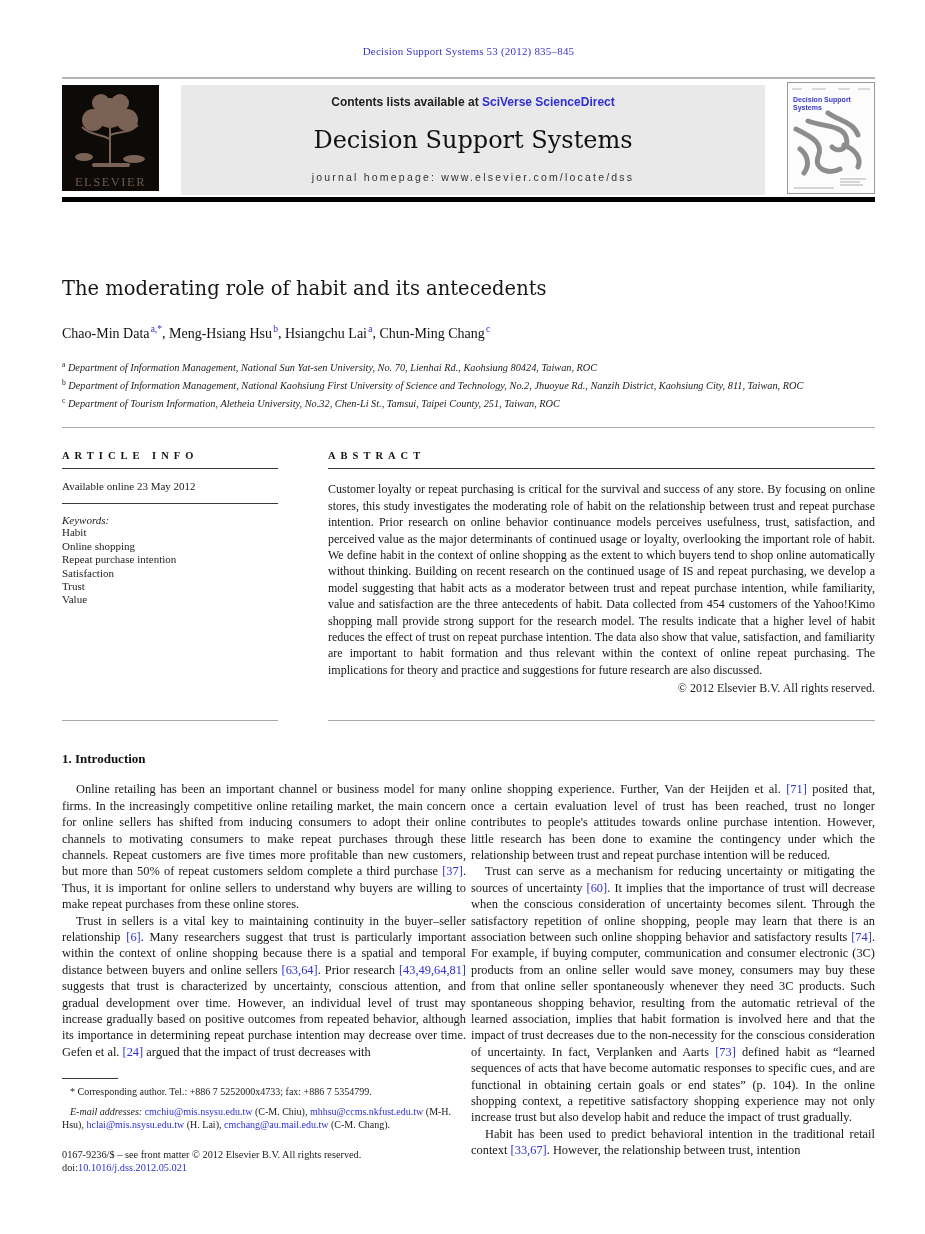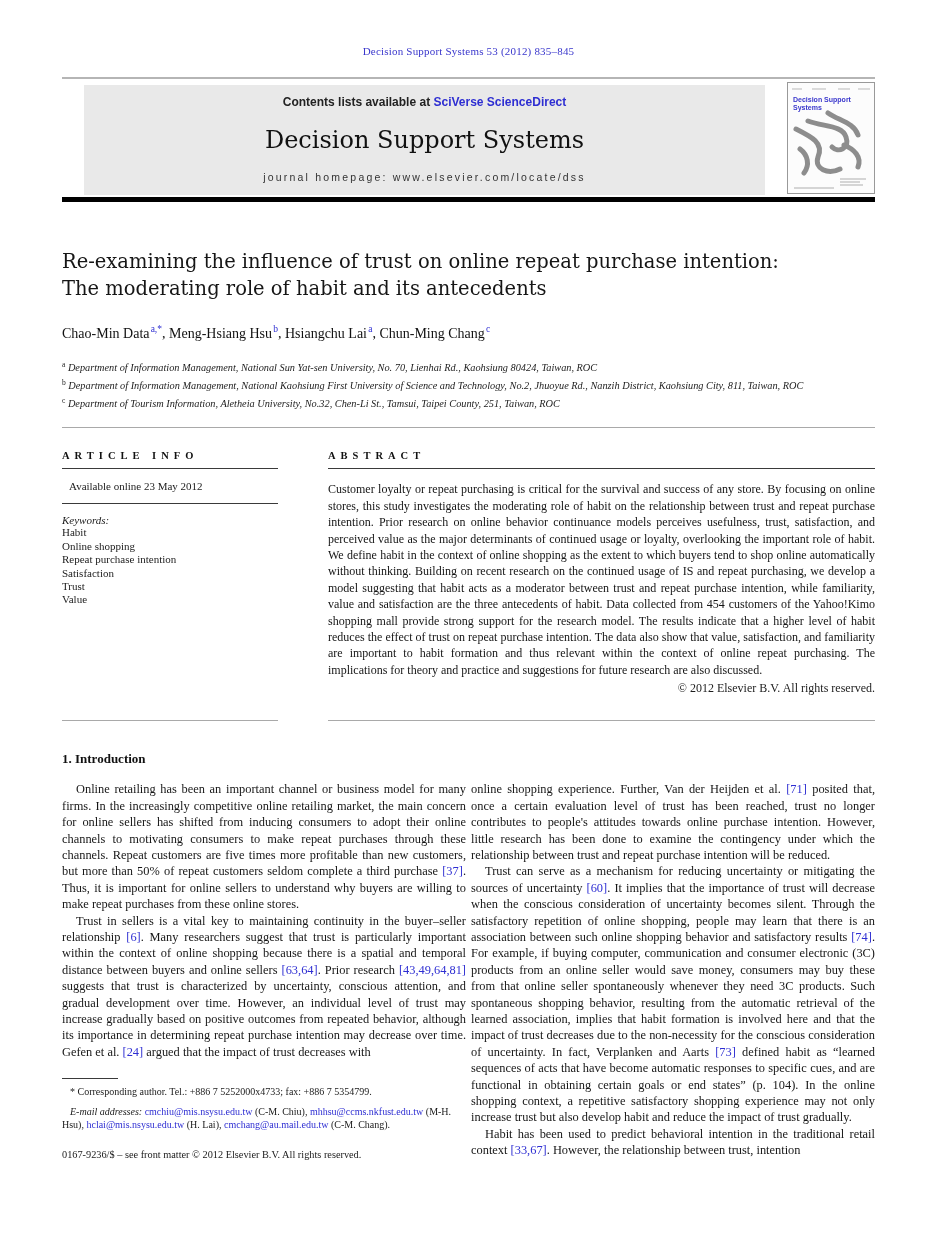--- a/index.html
+++ b/index.html
@@ -79,21 +79,21 @@
   }
   .col-gap{flex:0 0 50px;}
   .col-abs{
     flex:1 1 auto;border-bottom:1px solid var(--rule);
     padding-top:22px;padding-bottom:24px;
   }
   .colhead{
     font-size:10.5px;font-weight:bold;letter-spacing:5px;color:#111;
   }
   .subrule{border-top:1px solid var(--dark-rule);margin-top:7px;}
-  .avail{font-size:11px;margin-top:11px;margin-left:7px;}
+  .avail{font-size:11px;margin-top:11px;}
   .subrule2{border-top:1px solid var(--dark-rule);margin-top:11px;}
   .kw-label{font-size:11px;font-style:italic;margin-top:10px;}
   .kw{list-style:none;font-size:11px;line-height:13.4px;}
   .abs-text{
     font-size:12px;line-height:16.4px;text-align:justify;margin-top:12px;color:#151515;
   }
   .abs-copy{font-size:12px;text-align:right;margin-top:3px;}
 
   
   .section-head{font-size:13px;font-weight:bold;margin-top:30px;color:#111;}
@@ -113,20 +113,40 @@
 </style>
 </head>
 <body>
 
 <div class="page">
 
   <div class="citation-line">Decision Support Systems 53 (2012) 835–845</div>
   <div class="head-rule"></div>
 
   <div class="masthead">
+    <div class="elsevier-box">
+      <svg width="85" height="86" viewBox="0 0 85 86">
+        <g fill="none" stroke="#7a6355" stroke-width="2">
+          <path d="M42 78 L42 40"></path>
+          <path d="M42 52 C30 46 22 48 14 40"></path>
+          <path d="M42 48 C54 44 62 46 70 38"></path>
+        </g>
+        <g fill="#7a6355">
+          <circle cx="42" cy="26" r="15"></circle>
+          <circle cx="25" cy="33" r="11"></circle>
+          <circle cx="59" cy="33" r="11"></circle>
+          <circle cx="33" cy="16" r="9"></circle>
+          <circle cx="52" cy="16" r="9"></circle>
+          <ellipse cx="16" cy="70" rx="9" ry="4"></ellipse>
+          <ellipse cx="66" cy="72" rx="11" ry="4"></ellipse>
+          <rect x="24" y="76" width="38" height="4" rx="2"></rect>
+        </g>
+      </svg>
+      <div class="elsevier-word">ELSEVIER</div>
+    </div>
 
     <div class="banner">
       <div class="contents-line">
         <span>Contents lists available at </span><span class="link">SciVerse ScienceDirect</span>
       </div>
       <div class="journal-name">Decision Support Systems</div>
       <div class="homepage-line">journal homepage: www.elsevier.com/locate/dss</div>
     </div>
 
     <div class="cover-box">
@@ -145,21 +165,21 @@
           <path d="M52 96 h26 M52 99 h20 M52 102 h23 M6 105 h40"></path>
         </g>
       </svg>
       <div class="cover-title">Decision Support Systems</div>
     </div>
   </div>
 
   <div class="black-bar"></div>
 
   <h1 class="article-title">
-    <span>Re-examining the influence of trust on online repeat purchase intention:</span><br>
+    <br>
     <span>The moderating role of habit and its antecedents</span>
   </h1>
 
   <div class="authors">
     <span>Chao-Min Data</span> <sup>a,*</sup><span>, </span>
     <span>Meng-Hsiang Hsu</span> <sup>b</sup><span>, </span>
     <span>Hsiangchu Lai</span> <sup>a</sup><span>, </span>
     <span>Chun-Ming Chang</span> <sup>c</sup>
   </div>
 
@@ -204,20 +224,21 @@
       <p class="body-p indent">Trust in sellers is a vital key to maintaining continuity in the buyer–seller relationship <span class="cite">[6]</span>. Many researchers suggest that trust is particularly important within the context of online shopping because there is a spatial and temporal distance between buyers and online sellers <span class="cite">[63,64]</span>. Prior research <span class="cite">[43,49,64,81]</span> suggests that trust is characterized by uncertainty, conscious attention, and gradual development over time. However, an individual level of trust may increase gradually based on positive outcomes from repeated behavior, although its importance in determining repeat purchase intention may decrease over time. Gefen et al. <span class="cite">[24]</span> argued that the impact of trust decreases with</p>
 
       <div class="footnote">
         <div class="foot-rule"></div>
         <p class="foot-p"><span class="fn-indent"></span><span>* Corresponding author. Tel.: +886 7 5252000x4733; fax: +886 7 5354799.</span></p>
         <p class="foot-p"><span class="fn-indent"></span><em>E-mail addresses: </em><a>cmchiu@mis.nsysu.edu.tw</a><span> (C-M. Chiu), </span><a>mhhsu@ccms.nkfust.edu.tw</a><span> (M-H. Hsu), </span><a>hclai@mis.nsysu.edu.tw</a><span> (H. Lai), </span><a>cmchang@au.mail.edu.tw</a><span> (C-M. Chang).</span></p>
       </div>
 
       <div class="issn-block">
         <div>0167-9236/$ – see front matter © 2012 Elsevier B.V. All rights reserved.</div>
+        <div><span>doi:</span><a>10.1016/j.dss.2012.05.021</a></div>
       </div>
     </div>
 
     <div class="col">
       <p class="body-p">online shopping experience. Further, Van der Heijden et al. <span class="cite">[71]</span> posited that, once a certain evaluation level of trust has been reached, trust no longer contributes to people's attitudes towards online purchase intention. However, little research has been done to examine the contingency under which the relationship between trust and repeat purchase intention will be reduced.</p>
       <p class="body-p indent">Trust can serve as a mechanism for reducing uncertainty or mitigating the sources of uncertainty <span class="cite">[60]</span>. It implies that the importance of trust will decrease when the conscious consideration of uncertainty becomes silent. Through the satisfactory repetition of online shopping, people may learn that there is an association between such online shopping behavior and satisfactory results <span class="cite">[74]</span>. For example, if buying computer, communication and consumer electronic (3C) products from an online seller would save money, consumers may buy these from that online seller spontaneously whenever they need 3C products. Such spontaneous shopping behavior, resulting from the automatic retrieval of the learned association, implies that habit formation is involved here and that the impact of trust decreases due to the non-necessity for the conscious consideration of uncertainty. In fact, Verplanken and Aarts <span class="cite">[73]</span> defined habit as “learned sequences of acts that have become automatic responses to specific cues, and are functional in obtaining certain goals or end states” (p. 104). In the online shopping context, a repetitive satisfactory shopping experience may not only increase trust but also develop habit and reduce the impact of trust gradually.</p>
       <p class="body-p indent">Habit has been used to predict behavioral intention in the traditional retail context <span class="cite">[33,67]</span>. However, the relationship between trust, intention</p>
     </div>
   </div>
 

